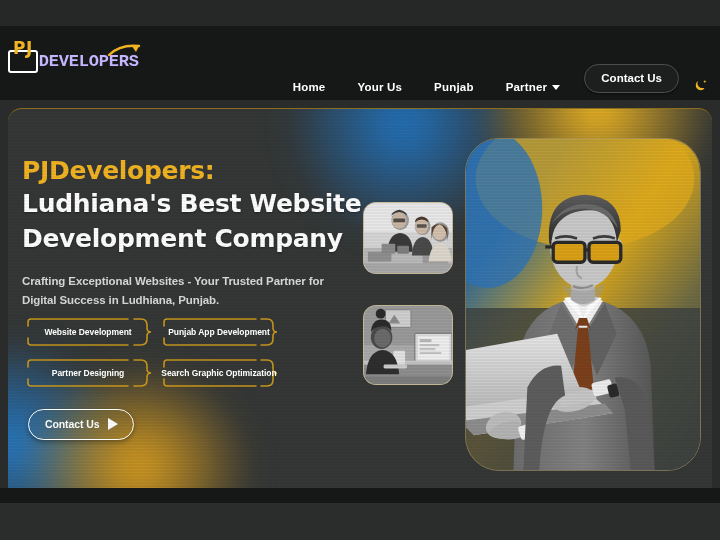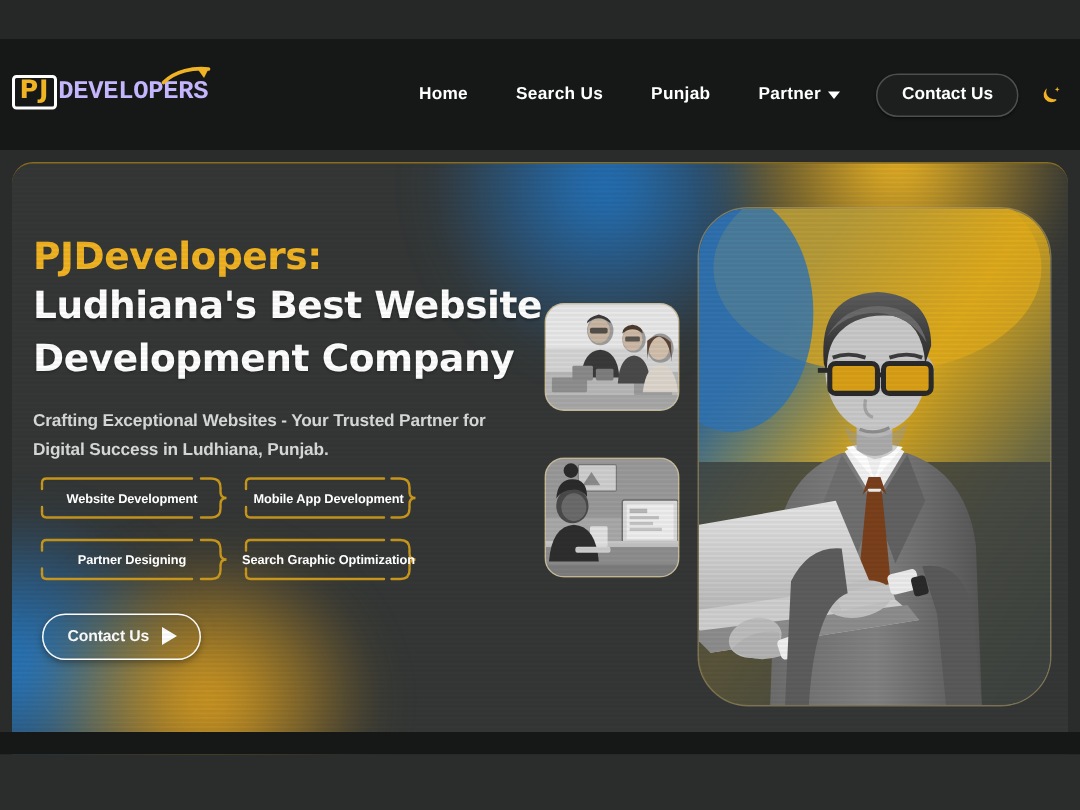--- a/index.html
+++ b/index.html
@@ -25,41 +25,41 @@
 
   
   .logo{
     position:absolute; left:8px; top:46px;
     display:flex; align-items:center; height:30px;
   }
   .logo-bracket{
     display:flex; align-items:flex-end;
     border:2px solid #ffffff;
     border-radius:3px;
-    padding:1px 3px 2px 3px;
+    padding:1px 3px 14px 3px;
     height:23px;
   }
   .logo-pj{
     font-size:17px; font-weight:bold; letter-spacing:0.5px;
     color:#f0b323; line-height:1; font-family:"DejaVu Sans", sans-serif;
   }
   .logo-rest{
     font-size:17px; font-weight:bold; letter-spacing:-0.2px;
     color:#c4b5fd; line-height:1; margin-left:1px;
     font-family:Liberation Mono, monospace;
   }
   .logo-swoosh{
     position:absolute; right:-2px; top:-2px; width:34px; height:14px;
     pointer-events:none;
   }
 
   
   .nav{
-    position:absolute; right:0; top:46px; height:34px;
-    display:flex; align-items:center; gap:0px;
+    position:absolute; right:0; top:59px; height:34px;
+    display:flex; align-items:flex-end; gap:0px;
   }
   .nav-item{
     color:#ffffff; font-size:11.5px; font-weight:bold;
     letter-spacing:0.2px; padding:0 16px; cursor:pointer;
     display:flex; align-items:center; gap:5px; white-space:nowrap;
   }
   .caret{
     width:0;height:0;border-left:4px solid transparent;
     border-right:4px solid transparent;border-top:5px solid #ffffff;
     display:inline-block; margin-top:1px;
@@ -208,21 +208,21 @@
     <path d="M2 11 C10 3, 22 1, 32 2" stroke="#f0b323" stroke-width="2.4" fill="none" stroke-linecap="round"></path>
     <path d="M24 1 L32 2 L29 8 Z" fill="#f0b323"></path>
   </svg>
 </div>
 
 <div class="nav">
   <div class="nav-item">
     <span>Home</span>
   </div>
   <div class="nav-item">
-    <span>Search Us</span>
+    <span>Your Us</span>
   </div>
   <div class="nav-item">
     <span>Punjab</span>
   </div>
   <div class="nav-item">
     <span>Partner</span>
     <span class="caret"></span>
   </div>
   <div class="nav-cta">Contact Us</div>
   <div class="moon-btn">
@@ -257,21 +257,21 @@
           <path d="M4 21 L4 25 Q4 28 7 28 L104 28" stroke="#c9981c" stroke-width="1.6" fill="none" stroke-linecap="round"></path>
         </svg>
         <span class="chip-label">Website Development</span>
       </div>
       <div class="chip c2">
         <svg class="chip-svg" viewBox="0 0 118 30" preserveAspectRatio="none">
           <path d="M4 9 L4 5 Q4 2 7 2 L96 2" stroke="#c9981c" stroke-width="1.6" fill="none" stroke-linecap="round"></path>
           <path d="M101 2 L107 2 Q113 2 113 8 L113 11 Q113 15 117 15 Q113 15 113 19 L113 22 Q113 28 107 28 L101 28" stroke="#c9981c" stroke-width="1.6" fill="none" stroke-linecap="round"></path>
           <path d="M4 21 L4 25 Q4 28 7 28 L96 28" stroke="#c9981c" stroke-width="1.6" fill="none" stroke-linecap="round"></path>
         </svg>
-        <span class="chip-label">Mobile App Development</span>
+        <span class="chip-label">Punjab App Development</span>
       </div>
     </div>
     <div class="chip-row">
       <div class="chip c3">
         <svg class="chip-svg" viewBox="0 0 128 30" preserveAspectRatio="none">
           <path d="M4 9 L4 5 Q4 2 7 2 L104 2" stroke="#c9981c" stroke-width="1.6" fill="none" stroke-linecap="round"></path>
           <path d="M110 2 L117 2 Q123 2 123 8 L123 11 Q123 15 127 15 Q123 15 123 19 L123 22 Q123 28 117 28 L110 28" stroke="#c9981c" stroke-width="1.6" fill="none" stroke-linecap="round"></path>
           <path d="M4 21 L4 25 Q4 28 7 28 L104 28" stroke="#c9981c" stroke-width="1.6" fill="none" stroke-linecap="round"></path>
         </svg>
         <span class="chip-label">Partner Designing</span>

